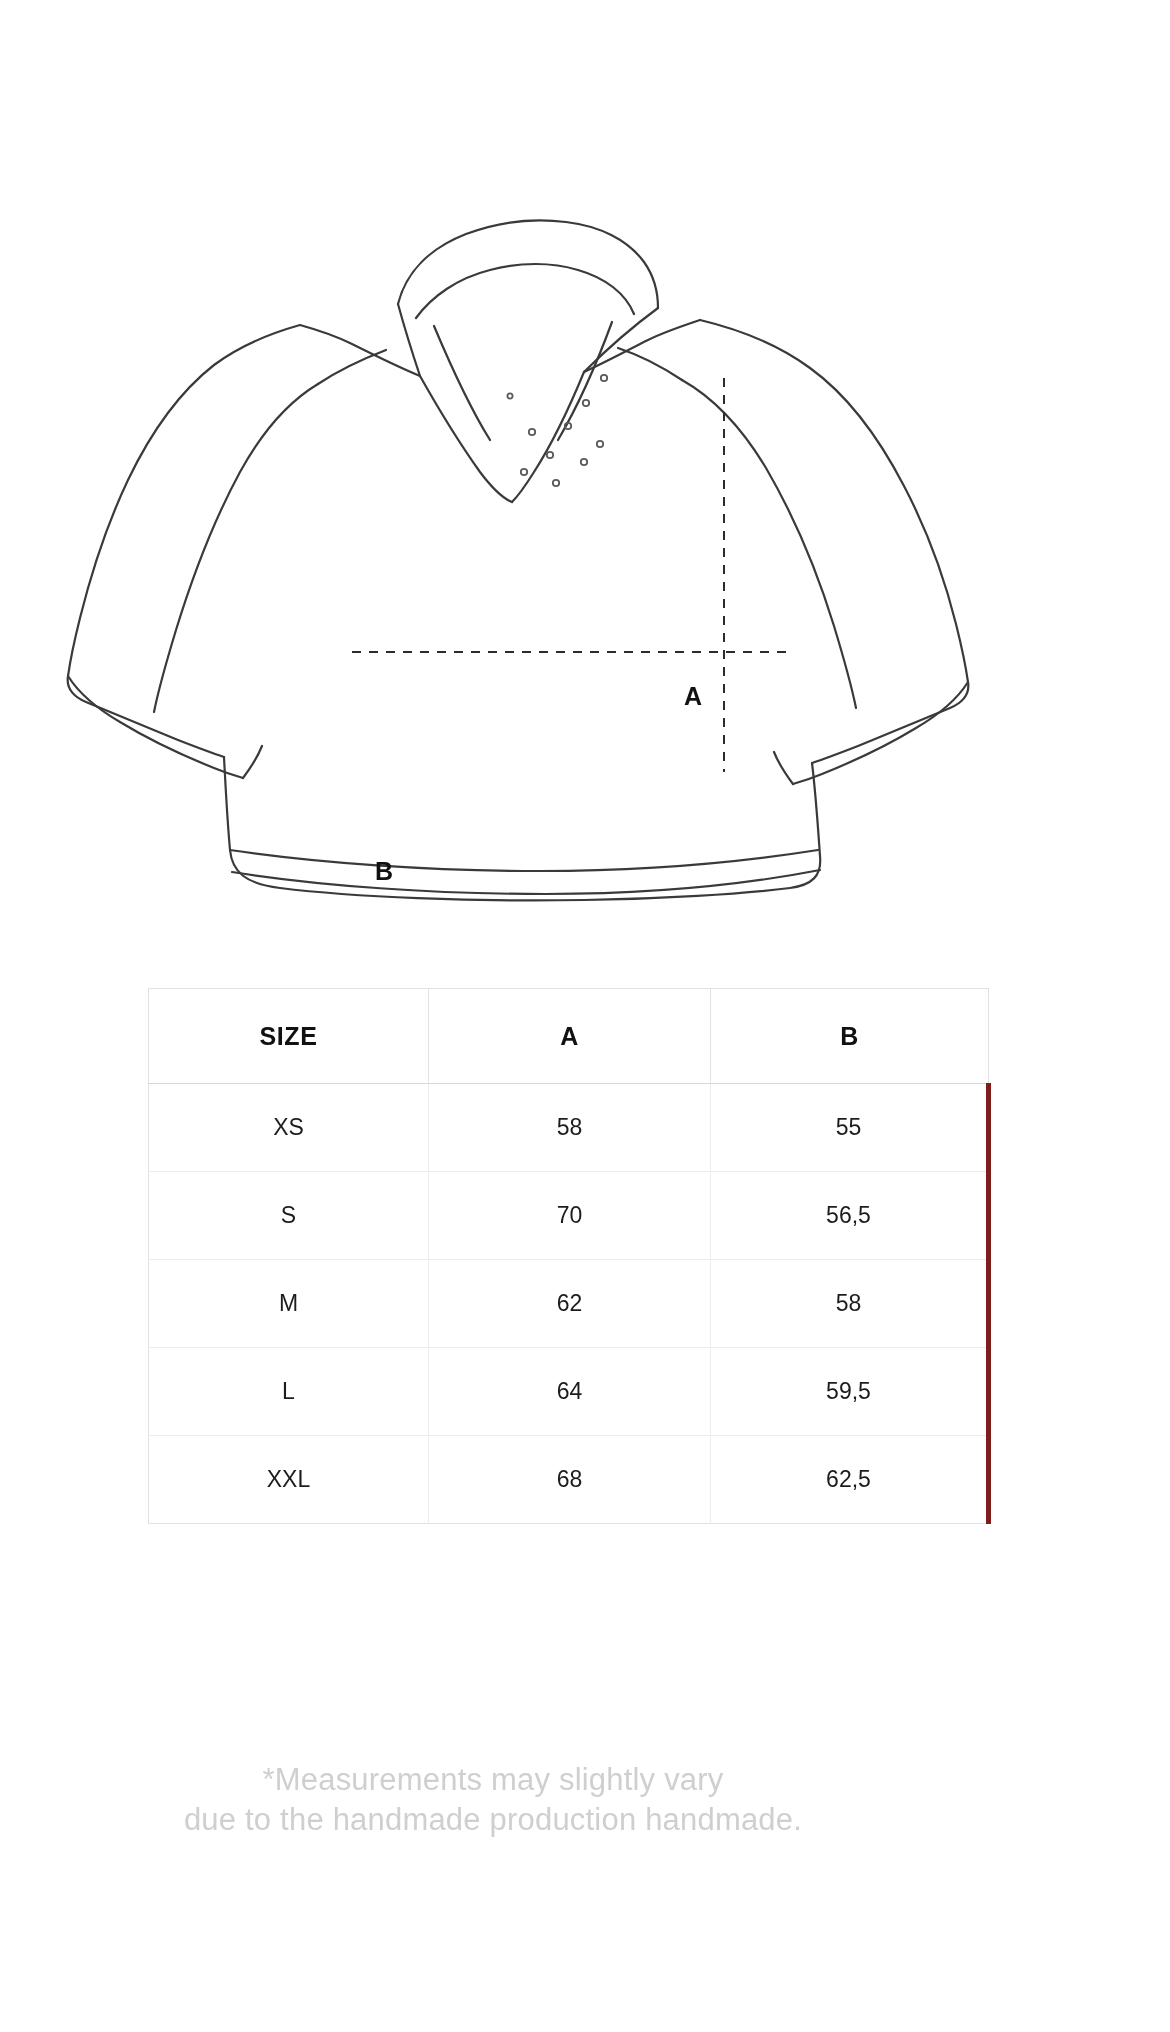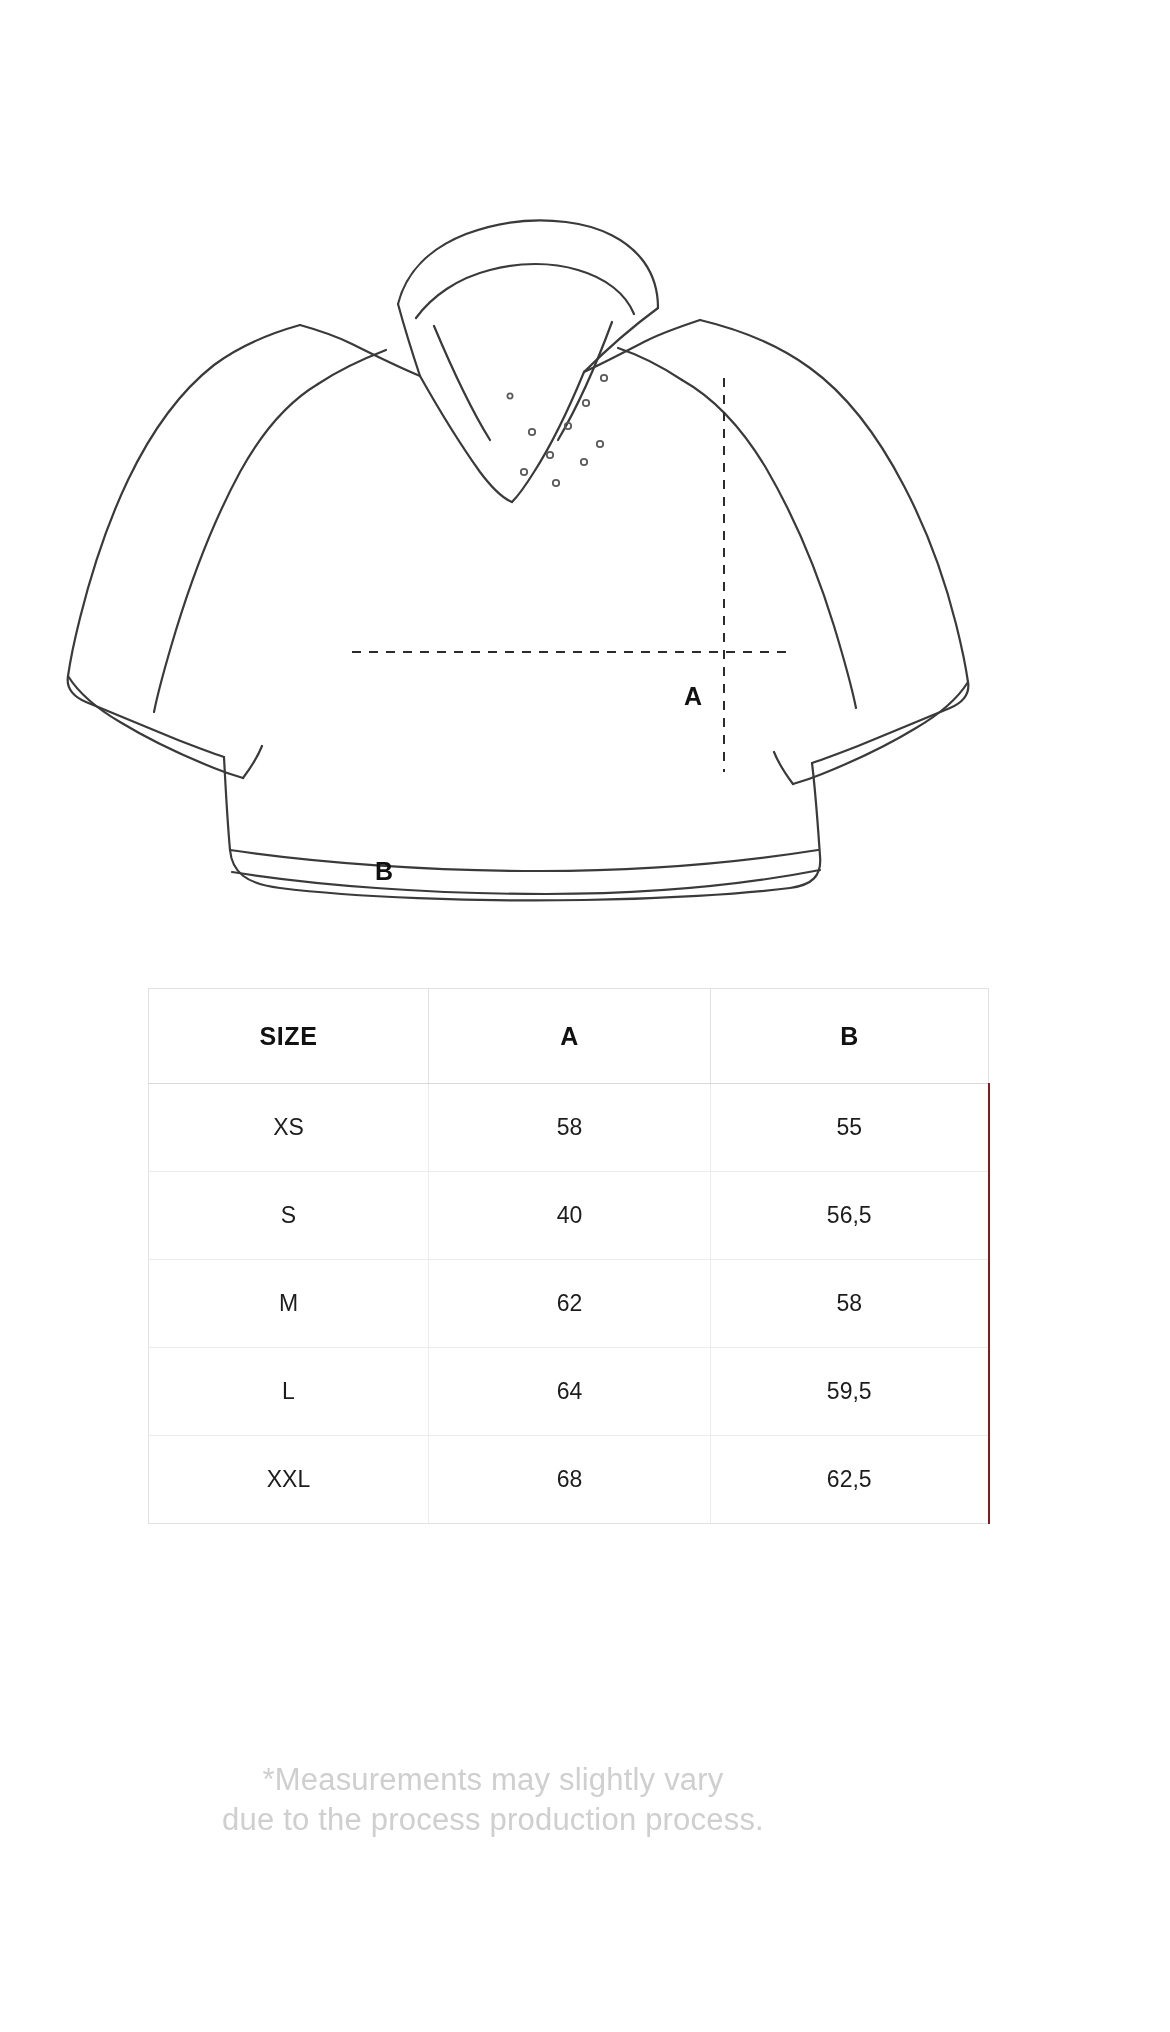--- a/index.html
+++ b/index.html
@@ -71,21 +71,21 @@
     font-size: 23px;
     font-weight: 400;
     color: #1c1c1c;
     border: 1px solid #ececec;
     text-align: center;
     vertical-align: middle;
     background: #fff;
     margin-left: 32px;
   }
   tbody tr td:first-child { border-left: 1px solid #e2e2e2; }
-  tbody tr td:last-child  { border-right: 2px solid #7f1d1d; text-align: center; }
+  tbody tr td:last-child  { border-right: 5px solid #7f1d1d; text-align: center; }
   tbody tr:last-child td  { border-bottom: 1px solid #e2e2e2; }
 
   
   #footnote {
     position: absolute;
     left: 0;
     top: 1760px;
     width: 986px;
     text-align: center;
     color: #cfcfcf;
@@ -190,21 +190,21 @@
       </tr>
     </thead>
     <tbody>
       <tr>
         <td>XS</td>
         <td>58</td>
         <td>55</td>
       </tr>
       <tr>
         <td>S</td>
-        <td>40</td>
+        <td>70</td>
         <td>56,5</td>
       </tr>
       <tr>
         <td>M</td>
         <td>62</td>
         <td>58</td>
       </tr>
       <tr>
         <td>L</td>
         <td>64</td>
@@ -214,14 +214,14 @@
         <td>XXL</td>
         <td>68</td>
         <td>62,5</td>
       </tr>
     </tbody>
   </table>
 </div>
 
 <div id="footnote">
   <div>*Measurements may slightly vary</div>
-  <div>due to the process production process.</div>
+  <div>due to the handmade production handmade.</div>
 </div>
 
 </body></html>

